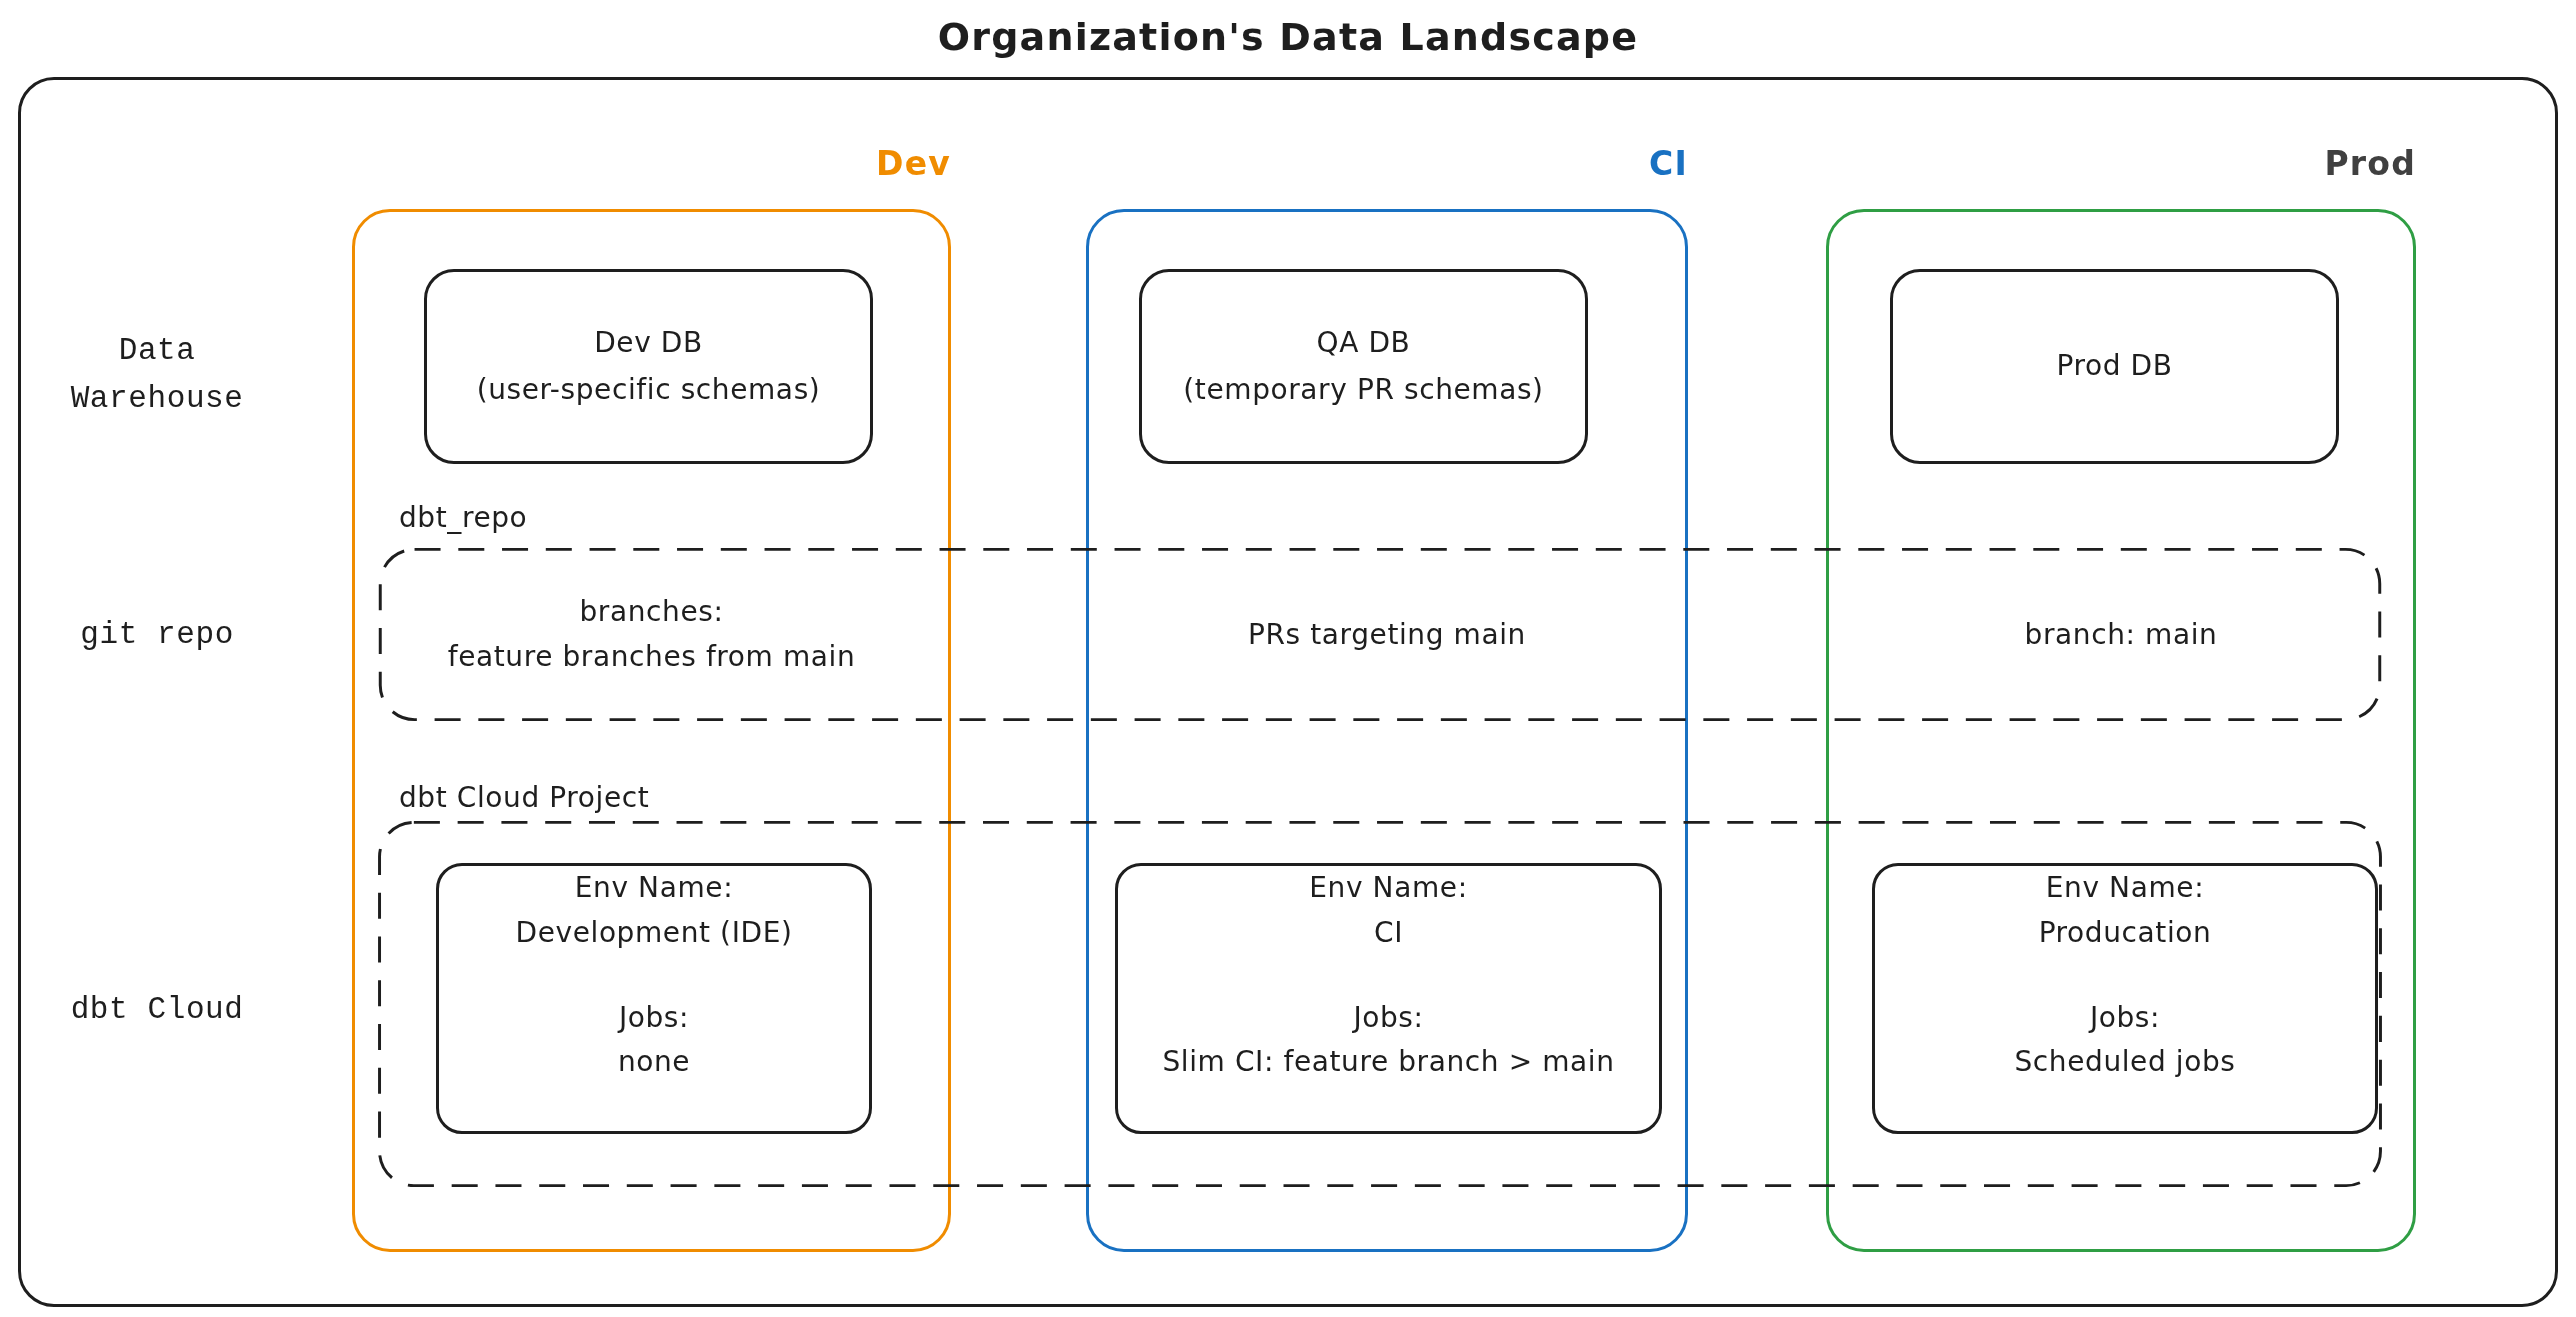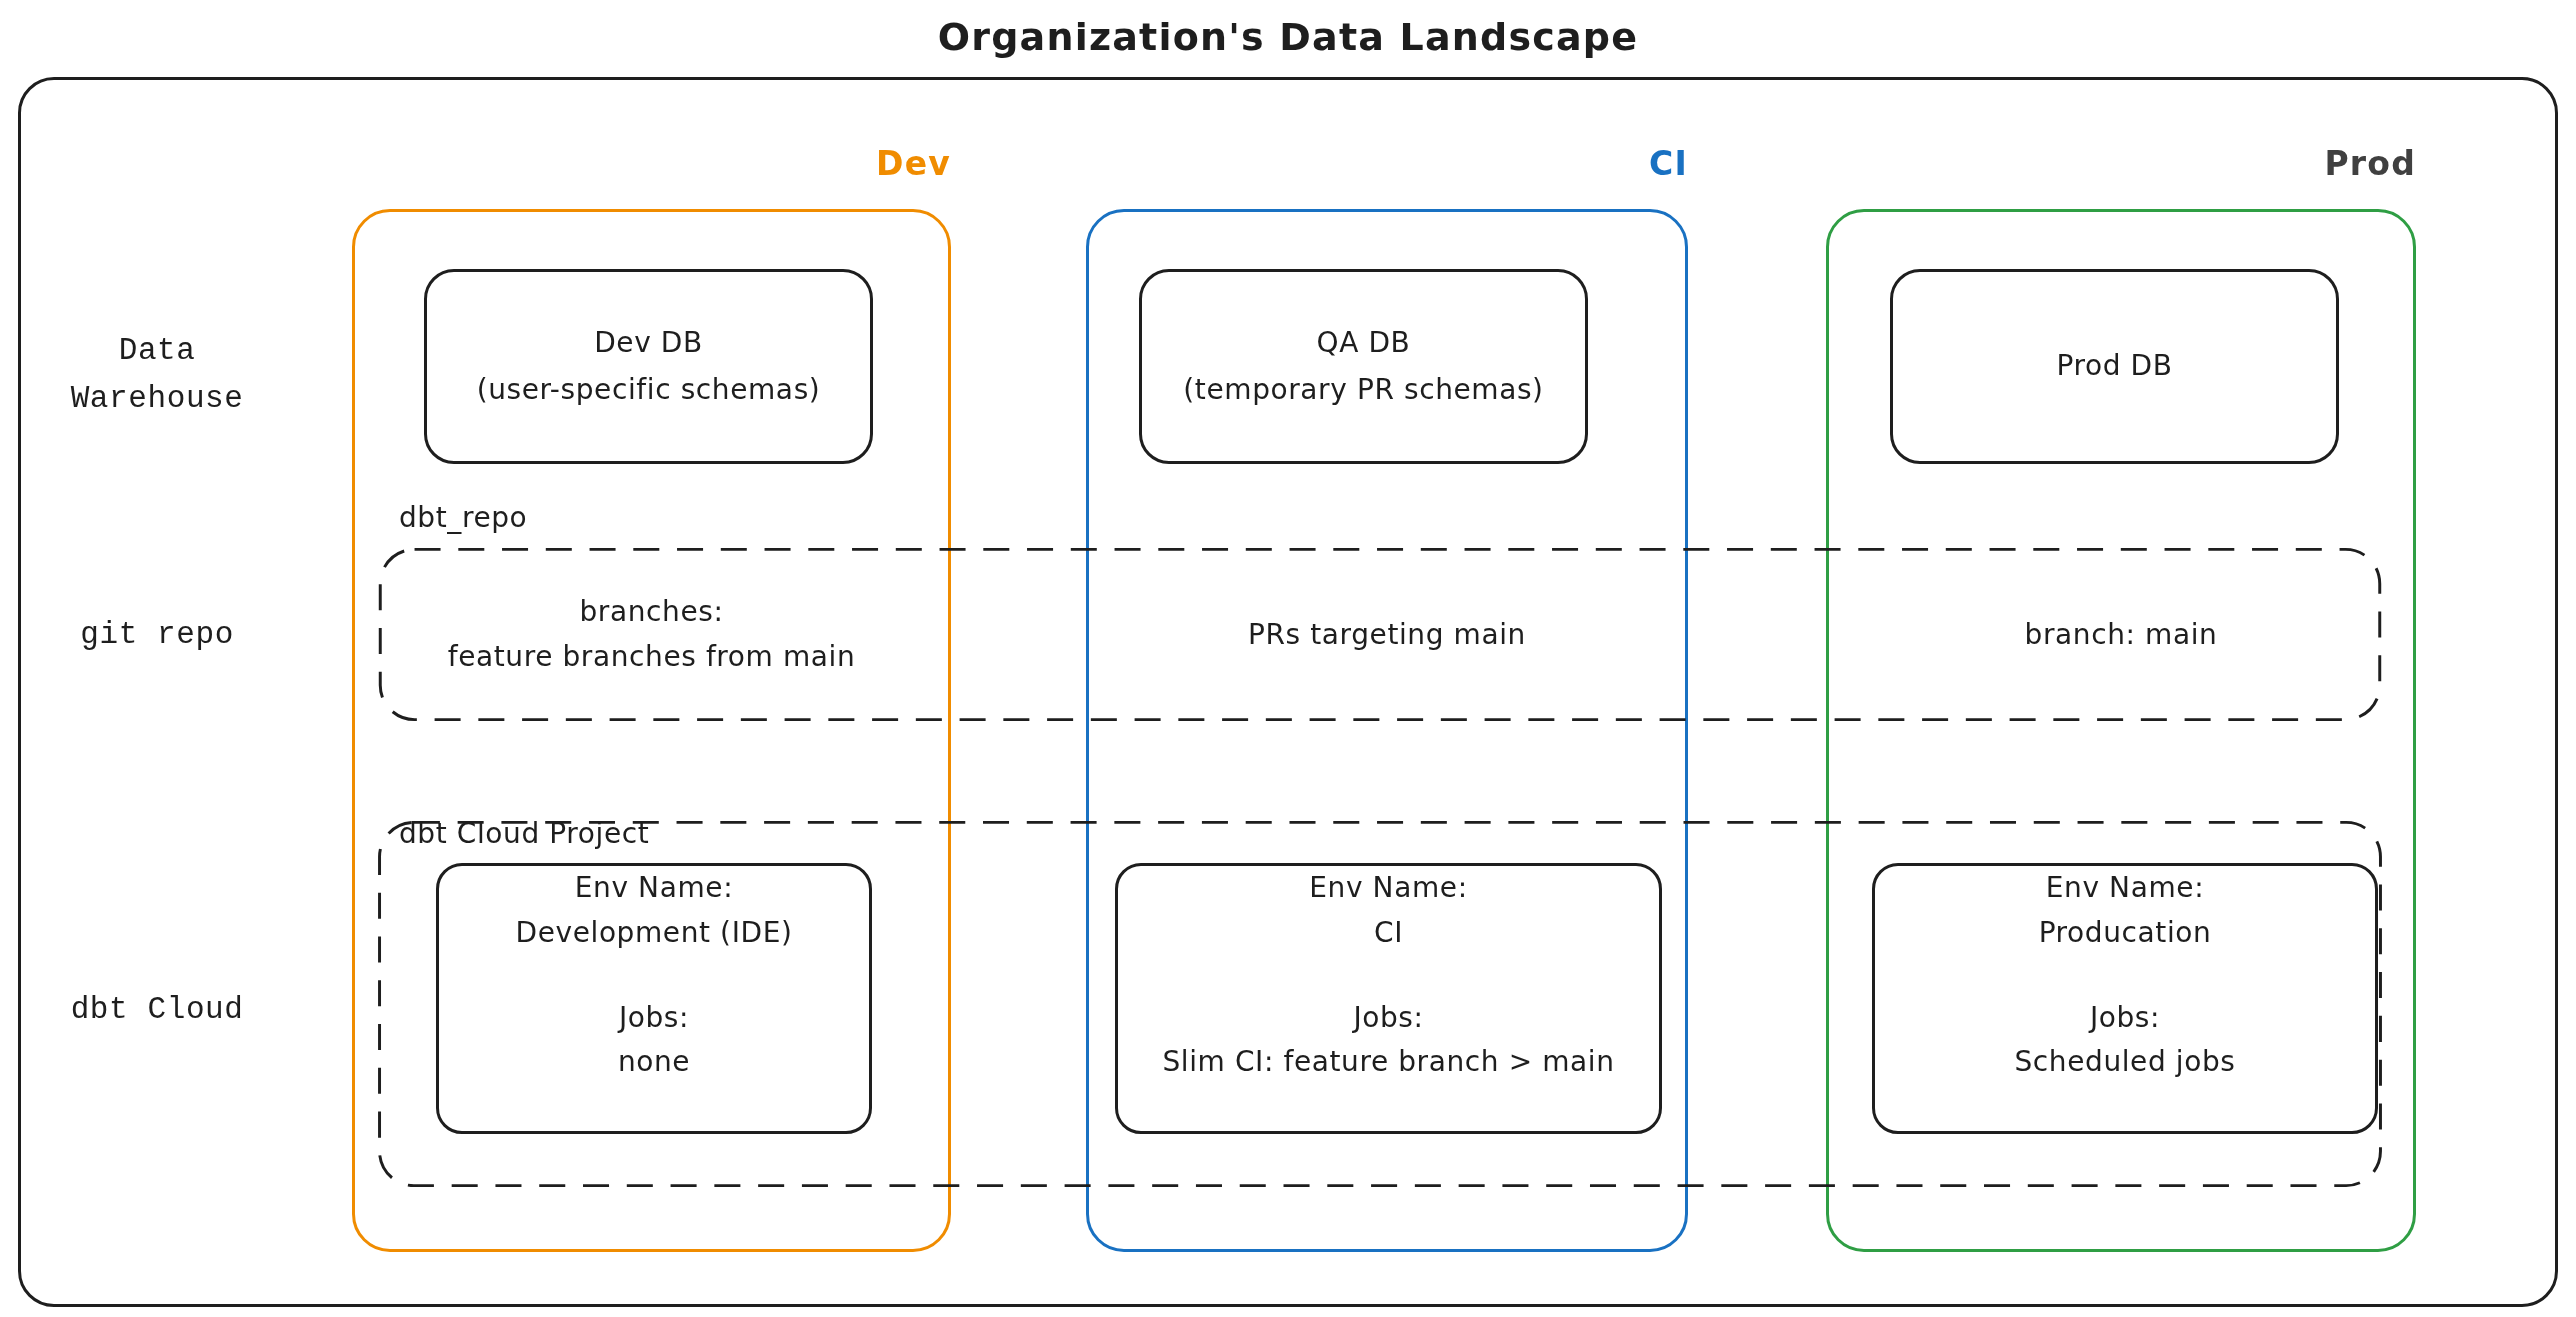--- a/index.html
+++ b/index.html
@@ -61,21 +61,21 @@
   .db-prod { left: 1890px; }
 
   .dashed-svg { position: absolute; }
   .svg-repo    { left: 377px; top: 547px; }
   .svg-project { left: 377px; top: 820px; }
 
   .overlay-label {
     position: absolute; font-size: 28px; font-weight: 500; letter-spacing: 0.6px;
   }
   .lbl-repo    { left: 399px; top: 501px; }
-  .lbl-project { left: 399px; top: 781px; margin-top: 36px; }
+  .lbl-project { left: 399px; top: 781px; }
 
   .git-text {
     position: absolute; top: 550px; height: 170px;
     display: flex; flex-direction: column; justify-content: center; align-items: center;
     font-size: 28px; line-height: 1.6; text-align: center; letter-spacing: 0.6px;
   }
   .git-dev  { left: 352px;  width: 599px; }
   .git-ci   { left: 1086px; width: 602px; }
   .git-prod { left: 1826px; width: 590px;  }
 

